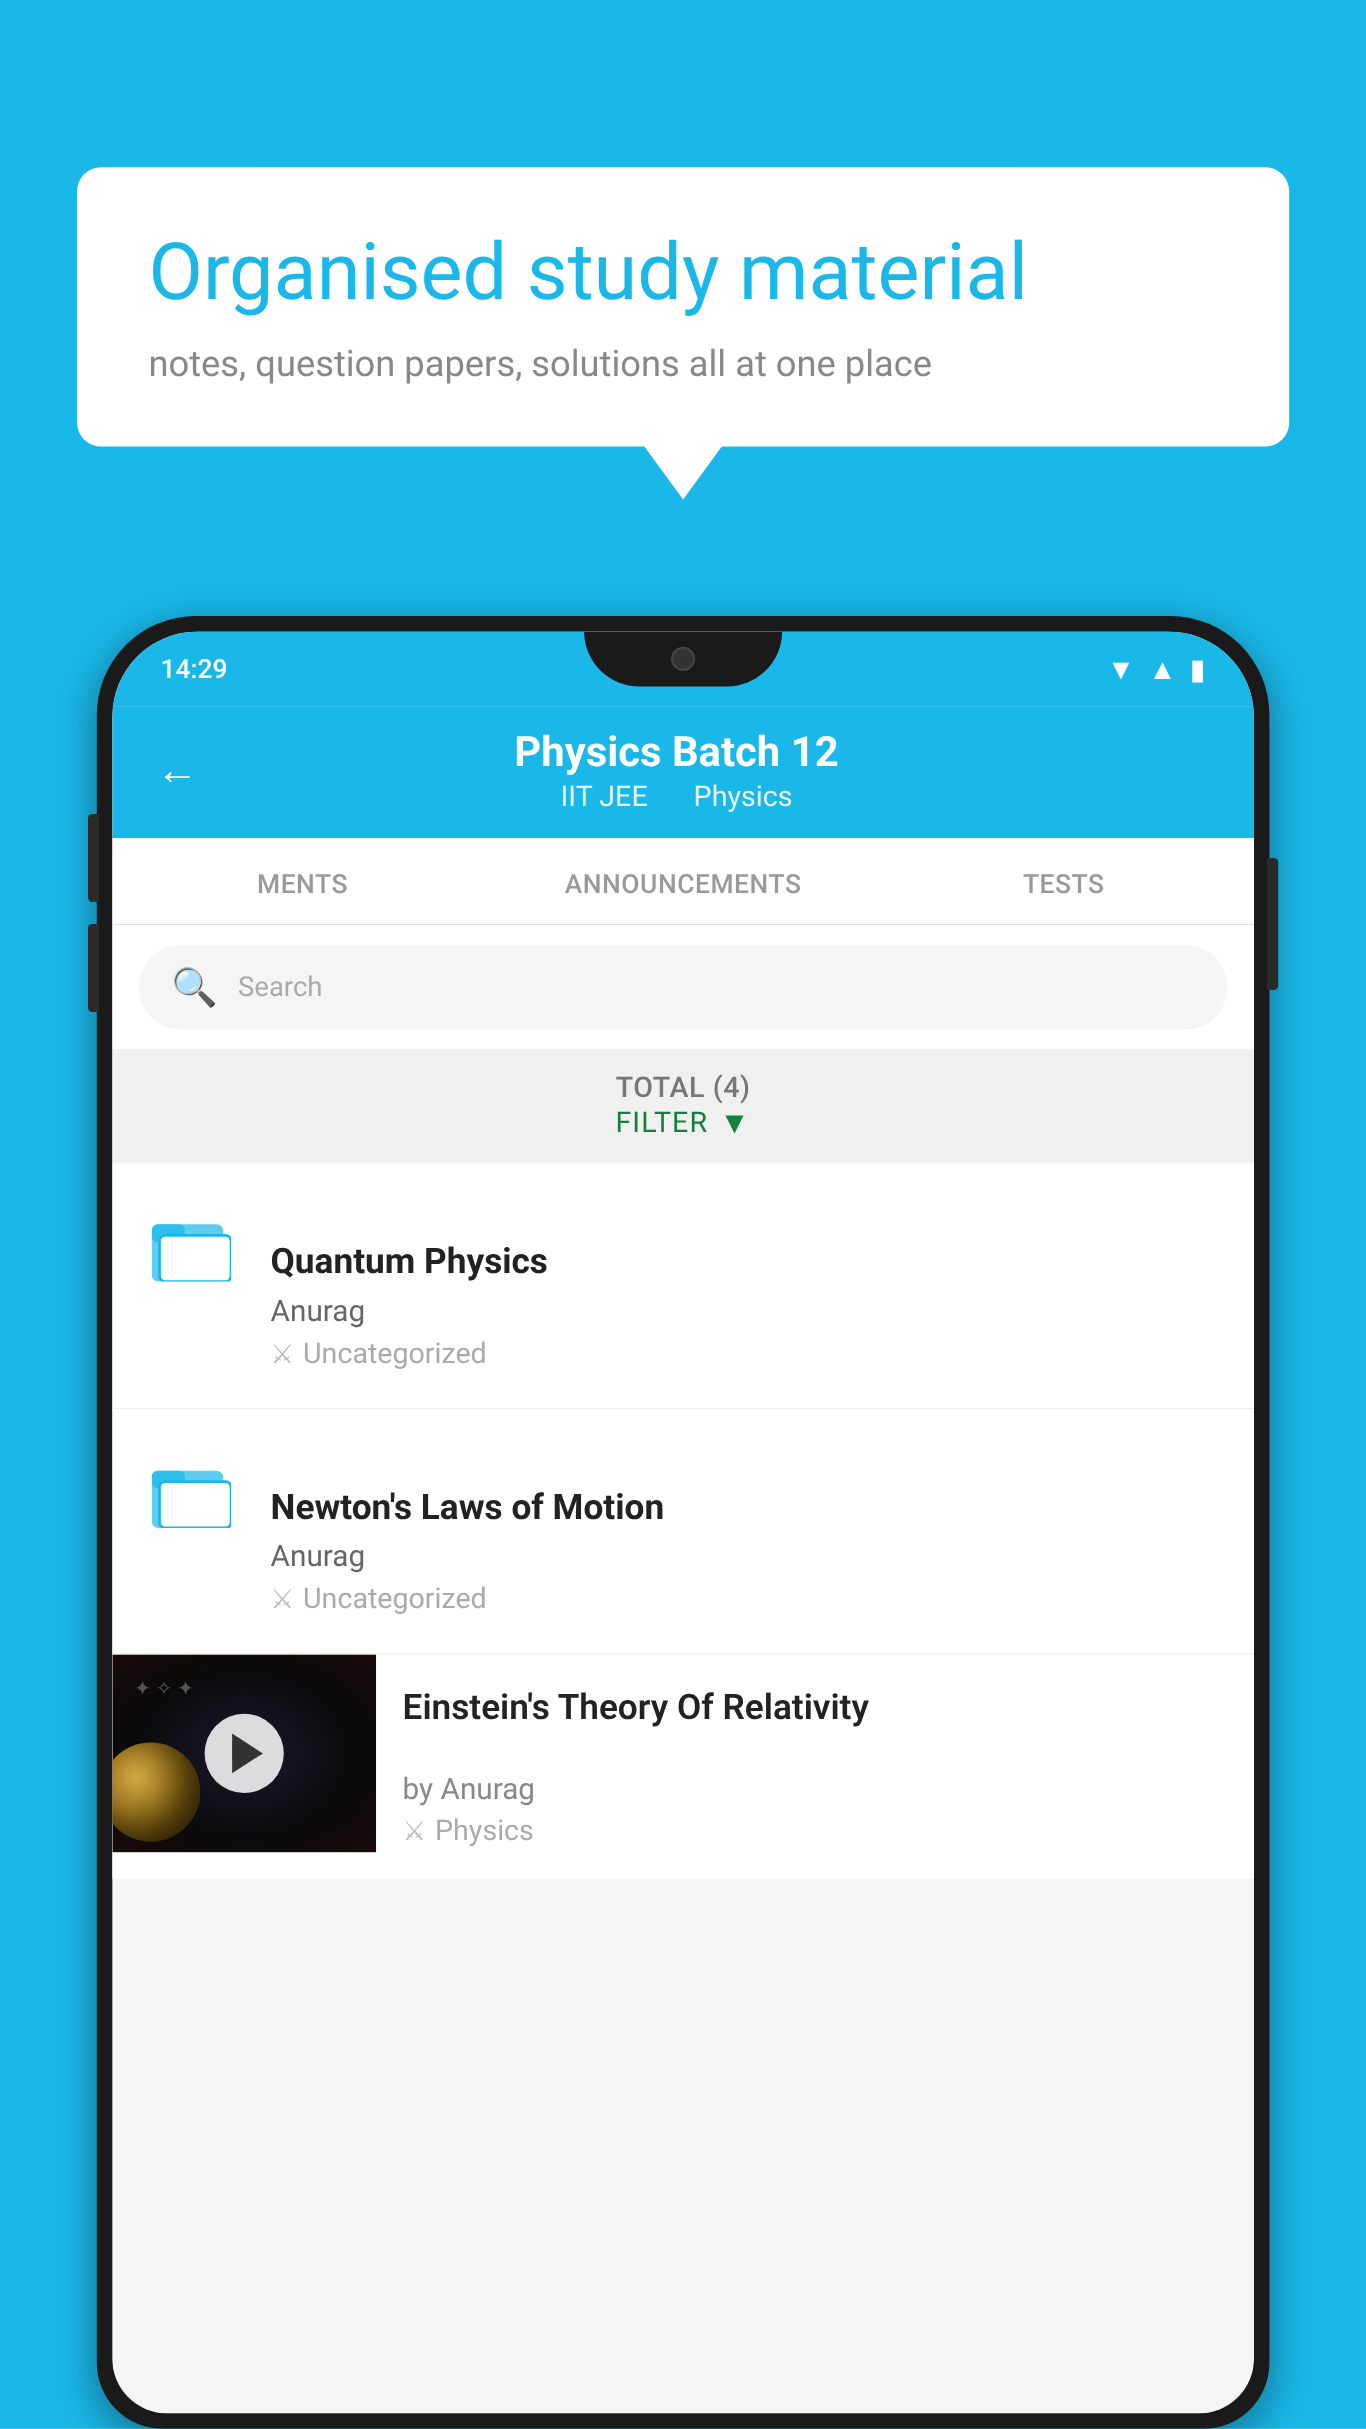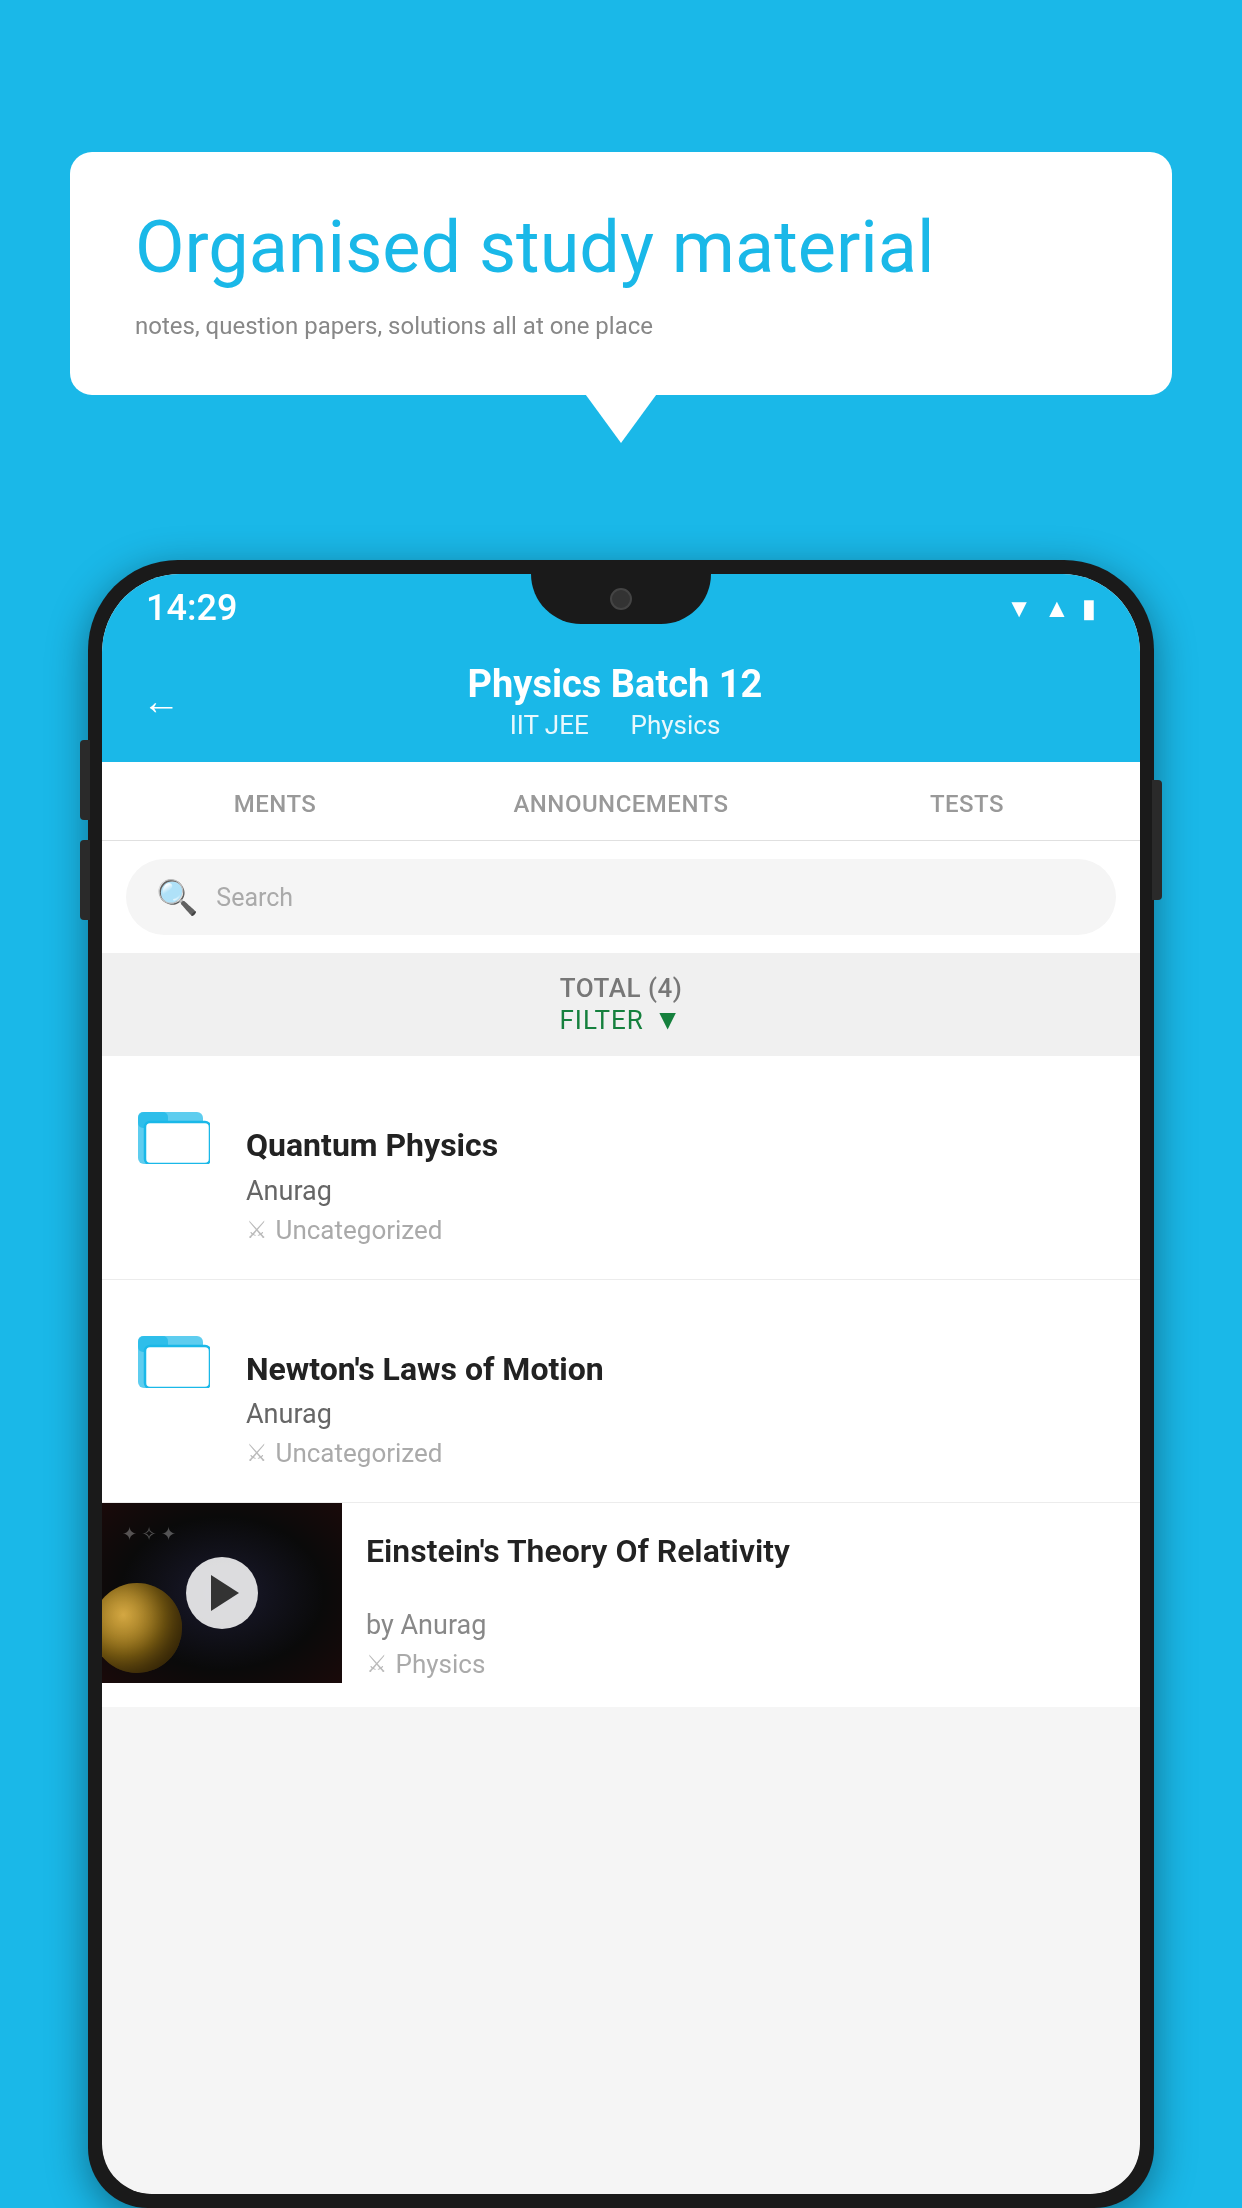--- a/index.html
+++ b/index.html
@@ -44,21 +44,21 @@
 
     .bubble-title {
       font-size: 72px;
       font-weight: 400;
       color: #1ab8e8;
       line-height: 1.15;
       margin-bottom: 22px;
     }
 
     .bubble-subtitle {
-      font-size: 24px;
+      font-size: 33px;
       color: #888;
       font-weight: 400;
     }
 
     
     .phone-frame {
       position: absolute;
       top: 560px;
       left: 88px;
       right: 88px;
@@ -99,21 +99,21 @@
       height: 68px;
       display: flex;
       align-items: center;
       justify-content: space-between;
       padding: 0 44px;
       position: relative;
     }
 
     .status-time {
       color: white;
-      font-size: 36px;
+      font-size: 24px;
       font-weight: 500;
     }
 
     .status-icons {
       display: flex;
       align-items: center;
       gap: 12px;
     }
 
     .status-icons span {

